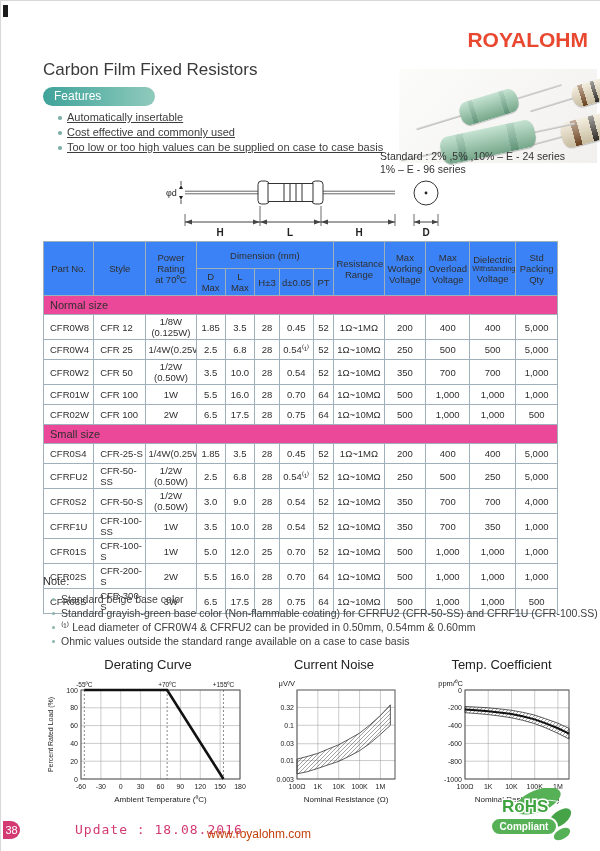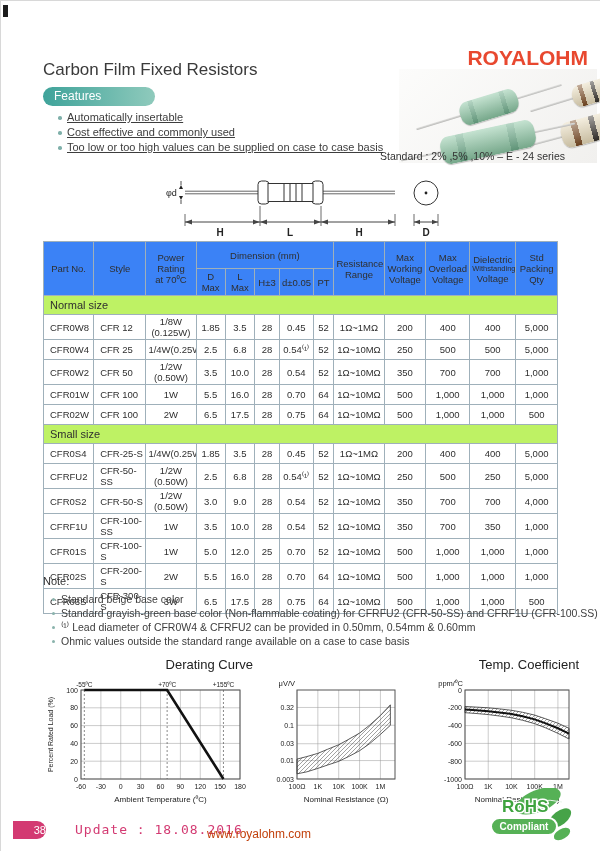--- a/index.html
+++ b/index.html
@@ -2,21 +2,21 @@
 <html><head>
 <meta charset="utf-8">
 <style>
   html,body{margin:0;padding:0;background:#e9e9e9;}
   #page{position:relative;width:600px;height:851px;background:#ffffff;overflow:hidden;
         font-family:"Liberation Sans",sans-serif;color:#333;
         border-left:1px solid #d8d8d8;border-top:1px solid #d8d8d8;}
   .abs{position:absolute;}
 
   
-  #logo{top:45px;right:13px;font-size:21px;font-weight:800;color:#e8482f;letter-spacing:0px;}
+  #logo{top:27px;right:13px;font-size:21px;font-weight:800;color:#e8482f;letter-spacing:0px;}
   #page-title{left:42px;top:59px;font-size:17px;color:#3a3a3a;}
   #features-pill{left:42px;top:86px;width:112px;height:19px;border-radius:10px;
     background:linear-gradient(90deg,#3fa39a,#8fcabc);color:#fff;font-size:12px;
     line-height:19px;padding-left:11px;box-sizing:border-box;}
   #features-list{left:56px;top:109px;list-style:none;margin:0;padding:0;}
   #features-list li{font-size:11px;color:#3d3d3d;line-height:15px;position:relative;padding-left:10px;text-decoration:underline;}
   #features-list li::before{content:"";position:absolute;left:1px;top:6px;width:3.5px;height:3.5px;
     border-radius:50%;background:#7fb0aa;}
 
   
@@ -38,44 +38,44 @@
   
   #dim-svg{left:162px;top:175px;}
   #dim-svg text{font-family:"Liberation Sans",sans-serif;}
 
   
   #spec-table-wrap{left:42px;top:240px;width:515px;}
   table#spec-table{border-collapse:collapse;table-layout:fixed;width:515px;font-size:9.5px;}
   #spec-table th,#spec-table td{border:1px solid #9fb0ba;padding:1px 2px;text-align:center;
     color:#2f2f2f;overflow:hidden;}
   #spec-table thead th{background:#3b82f6;font-weight:normal;font-size:9.5px;line-height:11px;height:24px;}
-  #spec-table .section-row td{background:#bef264;text-align:left;padding:3px 6px;font-size:11px;height:12px;margin-top:6px;}
+  #spec-table .section-row td{background:#ec4899;text-align:left;padding:3px 6px;font-size:11px;height:12px;margin-top:6px;}
   #spec-table tbody td{height:17px;background:#fff;}
   #spec-table tbody tr td:nth-child(1),#spec-table tbody tr td:nth-child(2){text-align:left;padding-left:6px;}
   #spec-table tbody tr.section-row td{text-align:left;}
   #spec-table .small-mid{font-size:7.5px;display:block;line-height:8px;}
   #spec-table .hp{display:block;}
 
   
   #note-title{left:42px;top:574px;font-size:11px;color:#333;}
   #note-list{left:50px;top:591px;list-style:none;margin:0;padding:0;}
   #note-list li{font-size:10.5px;color:#3d3d3d;line-height:14px;position:relative;padding-left:10px;}
   #note-list li::before{content:"";position:absolute;left:1px;top:6px;width:3px;height:3px;
     border-radius:50%;background:#8ab3ac;}
 
   
-  .chart-title{position:absolute;top:656px;text-align:right;font-size:13px;color:#222;}
+  .chart-title{position:absolute;top:656px;text-align:center;font-size:13px;color:#222;}
   #ct-1{left:42px;width:210px;} #ct-2{left:263px;width:140px;} #ct-3{left:423px;width:155px;}
   .chart-host{position:absolute;top:672px;}
   #chart-derating{left:44px;} #chart-noise{left:266px;} #chart-tc{left:428px;}
   .chart-host svg text{font-family:"Liberation Sans",sans-serif;}
 
   
-  #page-badge{left:12px;top:820px;width:33px;height:18px;background:#d33a72;color:#fff;
-    border-radius:0 9px 9px 0;font-size:11px;text-align:right;line-height:18px;}
+  #page-badge{left:2px;top:820px;width:17px;height:18px;background:#d33a72;color:#fff;
+    border-radius:0 9px 9px 0;font-size:11px;text-align:center;line-height:18px;}
   #update-text{left:74px;top:821px;font-family:"DejaVu Sans Mono",monospace;font-size:13px;
     color:#d33a72;letter-spacing:1px;}
   #site-link{left:206px;top:826px;font-size:12px;color:#c2410c;text-decoration:none;}
   #rohs{left:487px;top:787px;}
   #corner-mark{left:2px;top:4px;width:5px;height:12px;background:#1c1c1c;}
 </style>
 </head>
 <body>
 
 <div id="page">
@@ -108,20 +108,21 @@
       <div class="res-body beige" style="width:92px;height:26px;"></div>
     </div>
     <div class="resistor" style="left:0px;top:56px;width:178px;height:34px;transform:rotate(-12deg);">
       <div class="res-lead"></div>
       <div class="res-body green" style="width:96px;height:28px;"></div>
     </div>
   </div>
 
   <div id="standard-block" class="abs">
     <div>Standard : 2% ,5% ,10% – E - 24 series</div>
+    <div>1% – E - 96 series</div>
   </div>
 
   <svg id="dim-svg" class="abs" width="300" height="64">
 
     <line x1="22" y1="15.2" x2="97" y2="15.2" stroke="#555" stroke-width="0.9"></line>
     <line x1="22" y1="17.8" x2="97" y2="17.8" stroke="#555" stroke-width="0.9"></line>
     <line x1="158" y1="15.2" x2="232" y2="15.2" stroke="#555" stroke-width="0.9"></line>
     <line x1="158" y1="17.8" x2="232" y2="17.8" stroke="#555" stroke-width="0.9"></line>
 
     <rect x="95" y="5" width="11" height="23" rx="3.5" fill="#fff" stroke="#333" stroke-width="1"></rect>
@@ -416,20 +417,21 @@
 
   <div id="note-title" class="abs">Note:</div>
   <ul id="note-list" class="abs">
     <li>Standard beige base color</li>
     <li>Standard grayish-green base color (Non-flammable coating) for CFRFU2 (CFR-50-SS) and CFRF1U (CFR-100.SS)</li>
     <li>⁽¹⁾ Lead diameter of CFR0W4 &amp; CFRFU2 can be provided in 0.50mm, 0.54mm &amp; 0.60mm</li>
     <li>Ohmic values outside the standard range available on a case to case basis</li>
   </ul>
 
   <div id="ct-1" class="chart-title">Derating Curve</div>
+  <div id="ct-2" class="chart-title">Current Noise</div>
   <div id="ct-3" class="chart-title">Temp. Coefficient</div>
 
   <div id="chart-derating" class="chart-host abs"><svg width="205" height="138">
         <line x1="36" x2="36" y1="17" y2="106" stroke="#999" stroke-width="0.5"></line>
         <line x1="55.875" x2="55.875" y1="17" y2="106" stroke="#999" stroke-width="0.5"></line>
         <line x1="75.75" x2="75.75" y1="17" y2="106" stroke="#999" stroke-width="0.5"></line>
         <line x1="95.625" x2="95.625" y1="17" y2="106" stroke="#999" stroke-width="0.5"></line>
         <line x1="115.5" x2="115.5" y1="17" y2="106" stroke="#999" stroke-width="0.5"></line>
         <line x1="135.375" x2="135.375" y1="17" y2="106" stroke="#999" stroke-width="0.5"></line>
         <line x1="155.25" x2="155.25" y1="17" y2="106" stroke="#999" stroke-width="0.5"></line>

